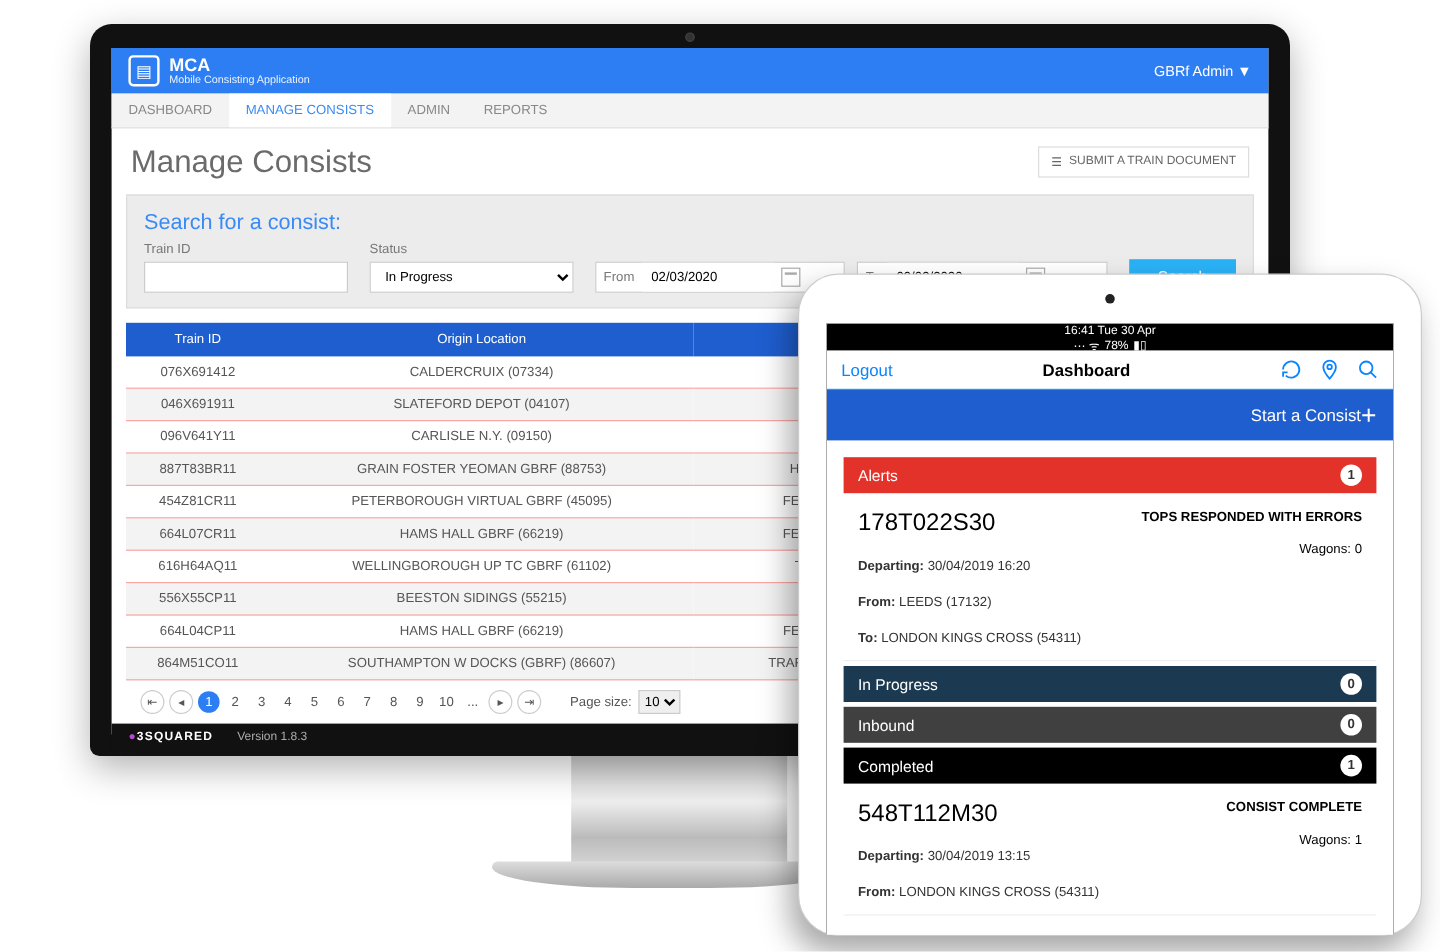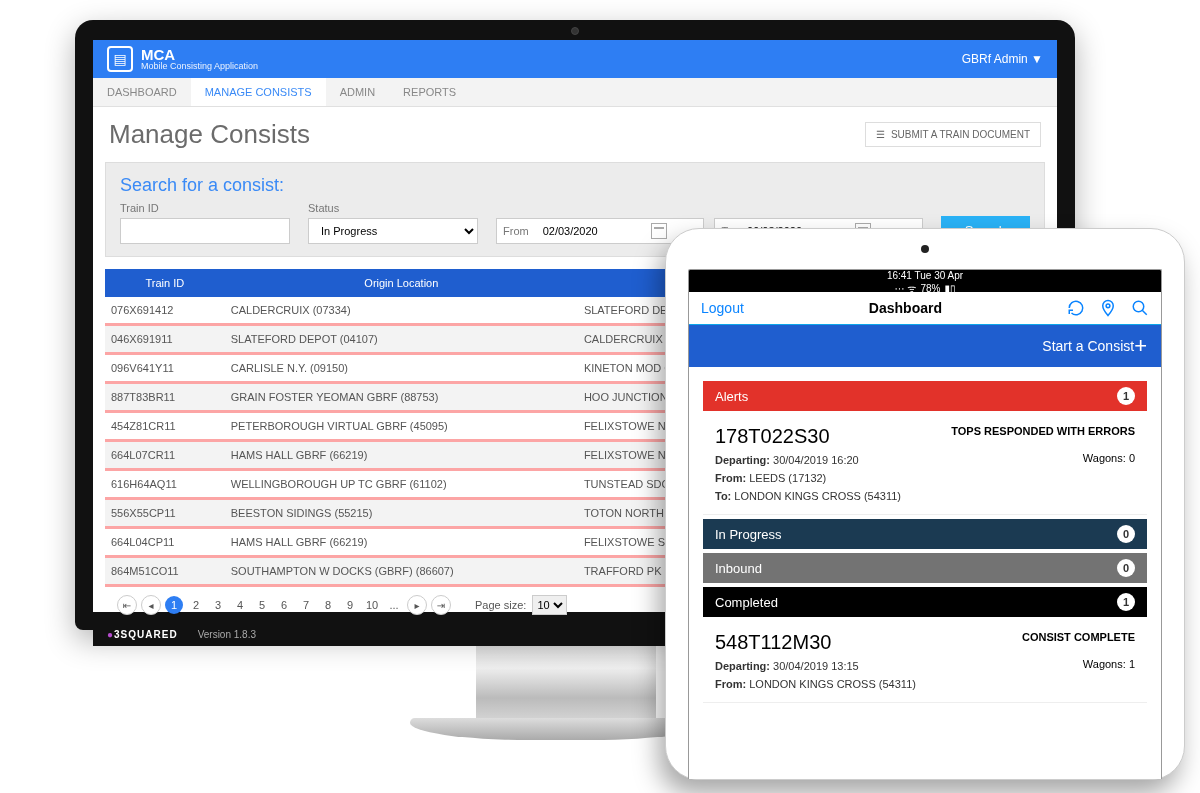--- a/index.html
+++ b/index.html
@@ -39,21 +39,21 @@
 .date-wrap { display:flex; align-items:center; gap:6px; background:#fff; border:1px solid #ccc; height:26px; padding:0 6px; }
 .date-wrap span { font-size:11px; color:#777; }
 .date-wrap input { border:0; height:24px; width:110px; font-size:11px; }
 .cal-icon { width:16px; height:16px; border:1px solid #aaa; display:inline-block; position:relative; }
 .cal-icon::before { content:""; position:absolute; top:3px; left:2px; right:2px; height:2px; background:#aaa; }
 .search-btn { background:#2ab2f6; color:#fff; border:0; height:28px; padding:0 24px; font-size:13px; cursor:pointer; }
 
 .table-wrap { margin:12px 12px 0; }
 table { width:100%; border-collapse:collapse; font-size:11px; }
 thead th { background:#1f5ecf; color:#fff; font-weight:normal; padding:8px 6px; text-align:center; }
-tbody td { padding:7px 6px; color:#555; border-bottom:3px solid #fca5a5; }
+tbody td { padding:7px 6px; text-align:center; color:#555; border-bottom:1px solid #fca5a5; }
 tbody tr:nth-child(even) td { background:#f3f3f3; }
 
 .pager { display:flex; align-items:center; gap:4px; padding:8px 12px; font-size:11px; color:#555; }
 .pager .pbtn { width:20px; height:20px; border:1px solid #ccc; border-radius:50%; display:flex; align-items:center; justify-content:center; cursor:pointer; background:#fff; font-size:10px; }
 .pager .pnum { width:18px; height:18px; display:flex; align-items:center; justify-content:center; cursor:pointer; border-radius:50%; }
 .pager .pnum.active { background:#2e7ef3; color:#fff; }
 .pager .page-size { margin-left:20px; display:flex; align-items:center; gap:6px; }
 .pager select { height:20px; border:1px solid #ccc; font-size:11px; }
 
 .footer-bar { background:#111; color:#aaa; font-size:10px; padding:6px 14px; display:flex; gap:20px; align-items:center; margin-top:auto; }
@@ -75,29 +75,29 @@
 .ios-navbar .nav-right { display:flex; gap:14px; color:#0a84ff; }
 .nav-icon { width:18px; height:18px; cursor:pointer; }
 
 .start-bar { background:#1f5ecf; color:#fff; display:flex; justify-content:flex-end; align-items:center; padding:10px 14px; font-size:14px; cursor:pointer; }
 .plus { font-size:22px; line-height:1; }
 
 .mobile-body { padding:14px; display:flex; flex-direction:column; gap:4px; }
 .section-bar { color:#fff; display:flex; justify-content:space-between; align-items:center; padding:6px 12px; font-size:13px; }
 .section-bar.alerts { background:#e2322a; }
 .section-bar.inprogress { background:#1b3a52; }
-.section-bar.inbound { background:#737373; }
+.section-bar.inbound { background:#404040; }
 .section-bar.completed { background:#000; }
 .badge { background:#fff; color:#333; border-radius:50%; width:18px; height:18px; display:flex; align-items:center; justify-content:center; font-size:11px; font-weight:bold; }
 
 .card { background:#fff; padding:10px 12px 12px; border-bottom:1px solid #eee; }
 .card-top { display:flex; justify-content:space-between; align-items:flex-start; }
 .card-id { font-size:20px; font-weight:400; }
 .card-status { font-size:11px; font-weight:bold; text-align:right; }
-.card-line { font-size:11px; color:#333; margin-top:6px; }
+.card-line { font-size:11px; color:#333; margin-top:18px; }
 .card-line b { font-weight:bold; }
 .wagons { font-size:11px; text-align:right; margin-top:4px; }
 .card-row2 { display:flex; justify-content:space-between; }
 .card-left { flex:1; }
 
 svg { display:block; }
 </style>
 </head>
 <body>
 

